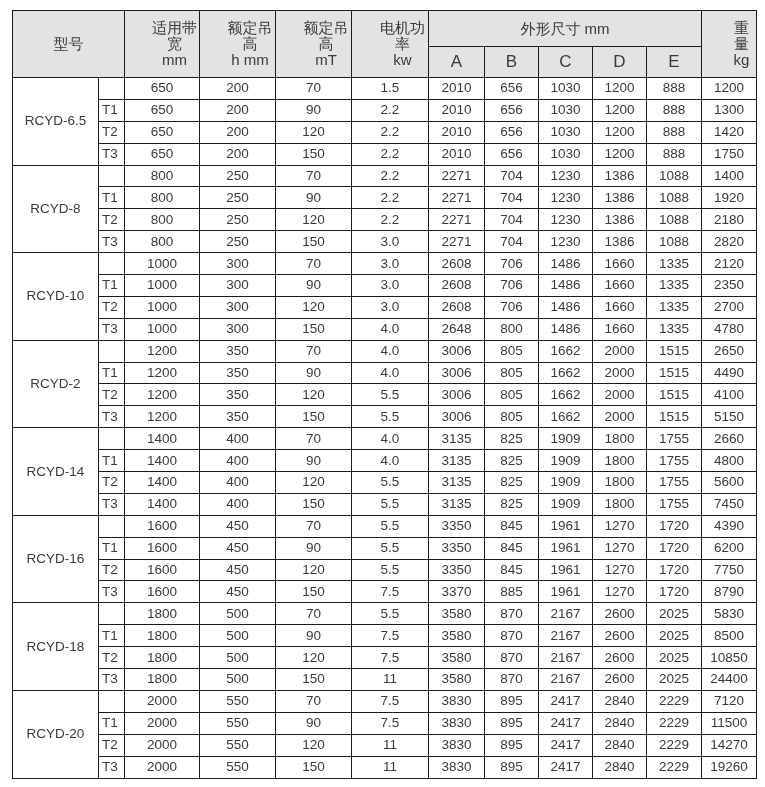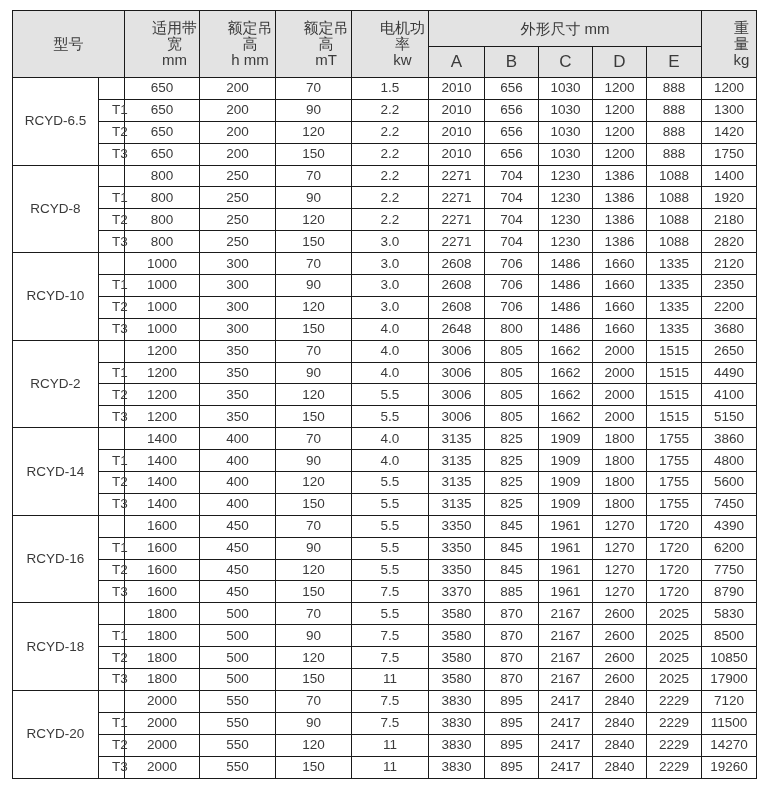--- a/index.html
+++ b/index.html
@@ -7,21 +7,21 @@
          font-family:"Liberation Sans", "DejaVu Sans", sans-serif; color:#333; }
   table.spec { position:absolute; left:12px; top:10px; border-collapse:collapse;
                table-layout:fixed; width:744px; }
   table.spec td, table.spec th { border:1px solid #1a1a1a; text-align:center;
                padding:0; font-weight:normal; color:#3a3a3a; }
   table.spec th { background:#e3e3e3; font-size:15px; line-height:16px; }
   table.spec th.sub { font-size:17px; height:30px; }
   table.spec thead tr.h1 th { height:35px; }
   table.spec td { font-size:13.5px; height:20.9px; line-height:20px; }
   table.spec td.model { font-size:13.5px; }
-  table.spec td.var { text-align:left; padding-left:13px; }
+  table.spec td.var { text-align:left; padding-left:3px; }
   .l2 { display:block;margin-left:25px; }
 </style>
 </head>
 <body>
 
 <table class="spec">
   <colgroup>
     <col style="width:86px">
       <col style="width:26px">
       <col style="width:75px">
@@ -206,34 +206,34 @@
         <td class="var">T2</td>
         <td>1000</td>
         <td>300</td>
         <td>120</td>
         <td>3.0</td>
         <td>2608</td>
         <td>706</td>
         <td>1486</td>
         <td>1660</td>
         <td>1335</td>
-        <td>2200</td>
+        <td>2700</td>
       </tr>
       <tr>
         <td class="var">T3</td>
         <td>1000</td>
         <td>300</td>
         <td>150</td>
         <td>4.0</td>
         <td>2648</td>
         <td>800</td>
         <td>1486</td>
         <td>1660</td>
         <td>1335</td>
-        <td>3680</td>
+        <td>4780</td>
       </tr>
       <tr>
         <td class="model" rowspan="4">RCYD-2</td>
         <td class="var"></td>
         <td>1200</td>
         <td>350</td>
         <td>70</td>
         <td>4.0</td>
         <td>3006</td>
         <td>805</td>
@@ -286,21 +286,21 @@
         <td class="var"></td>
         <td>1400</td>
         <td>400</td>
         <td>70</td>
         <td>4.0</td>
         <td>3135</td>
         <td>825</td>
         <td>1909</td>
         <td>1800</td>
         <td>1755</td>
-        <td>3860</td>
+        <td>2660</td>
       </tr>
       <tr>
         <td class="var">T1</td>
         <td>1400</td>
         <td>400</td>
         <td>90</td>
         <td>4.0</td>
         <td>3135</td>
         <td>825</td>
         <td>1909</td>
@@ -431,21 +431,21 @@
         <td class="var">T3</td>
         <td>1800</td>
         <td>500</td>
         <td>150</td>
         <td>11</td>
         <td>3580</td>
         <td>870</td>
         <td>2167</td>
         <td>2600</td>
         <td>2025</td>
-        <td>17900</td>
+        <td>24400</td>
       </tr>
       <tr>
         <td class="model" rowspan="4">RCYD-20</td>
         <td class="var"></td>
         <td>2000</td>
         <td>550</td>
         <td>70</td>
         <td>7.5</td>
         <td>3830</td>
         <td>895</td>

